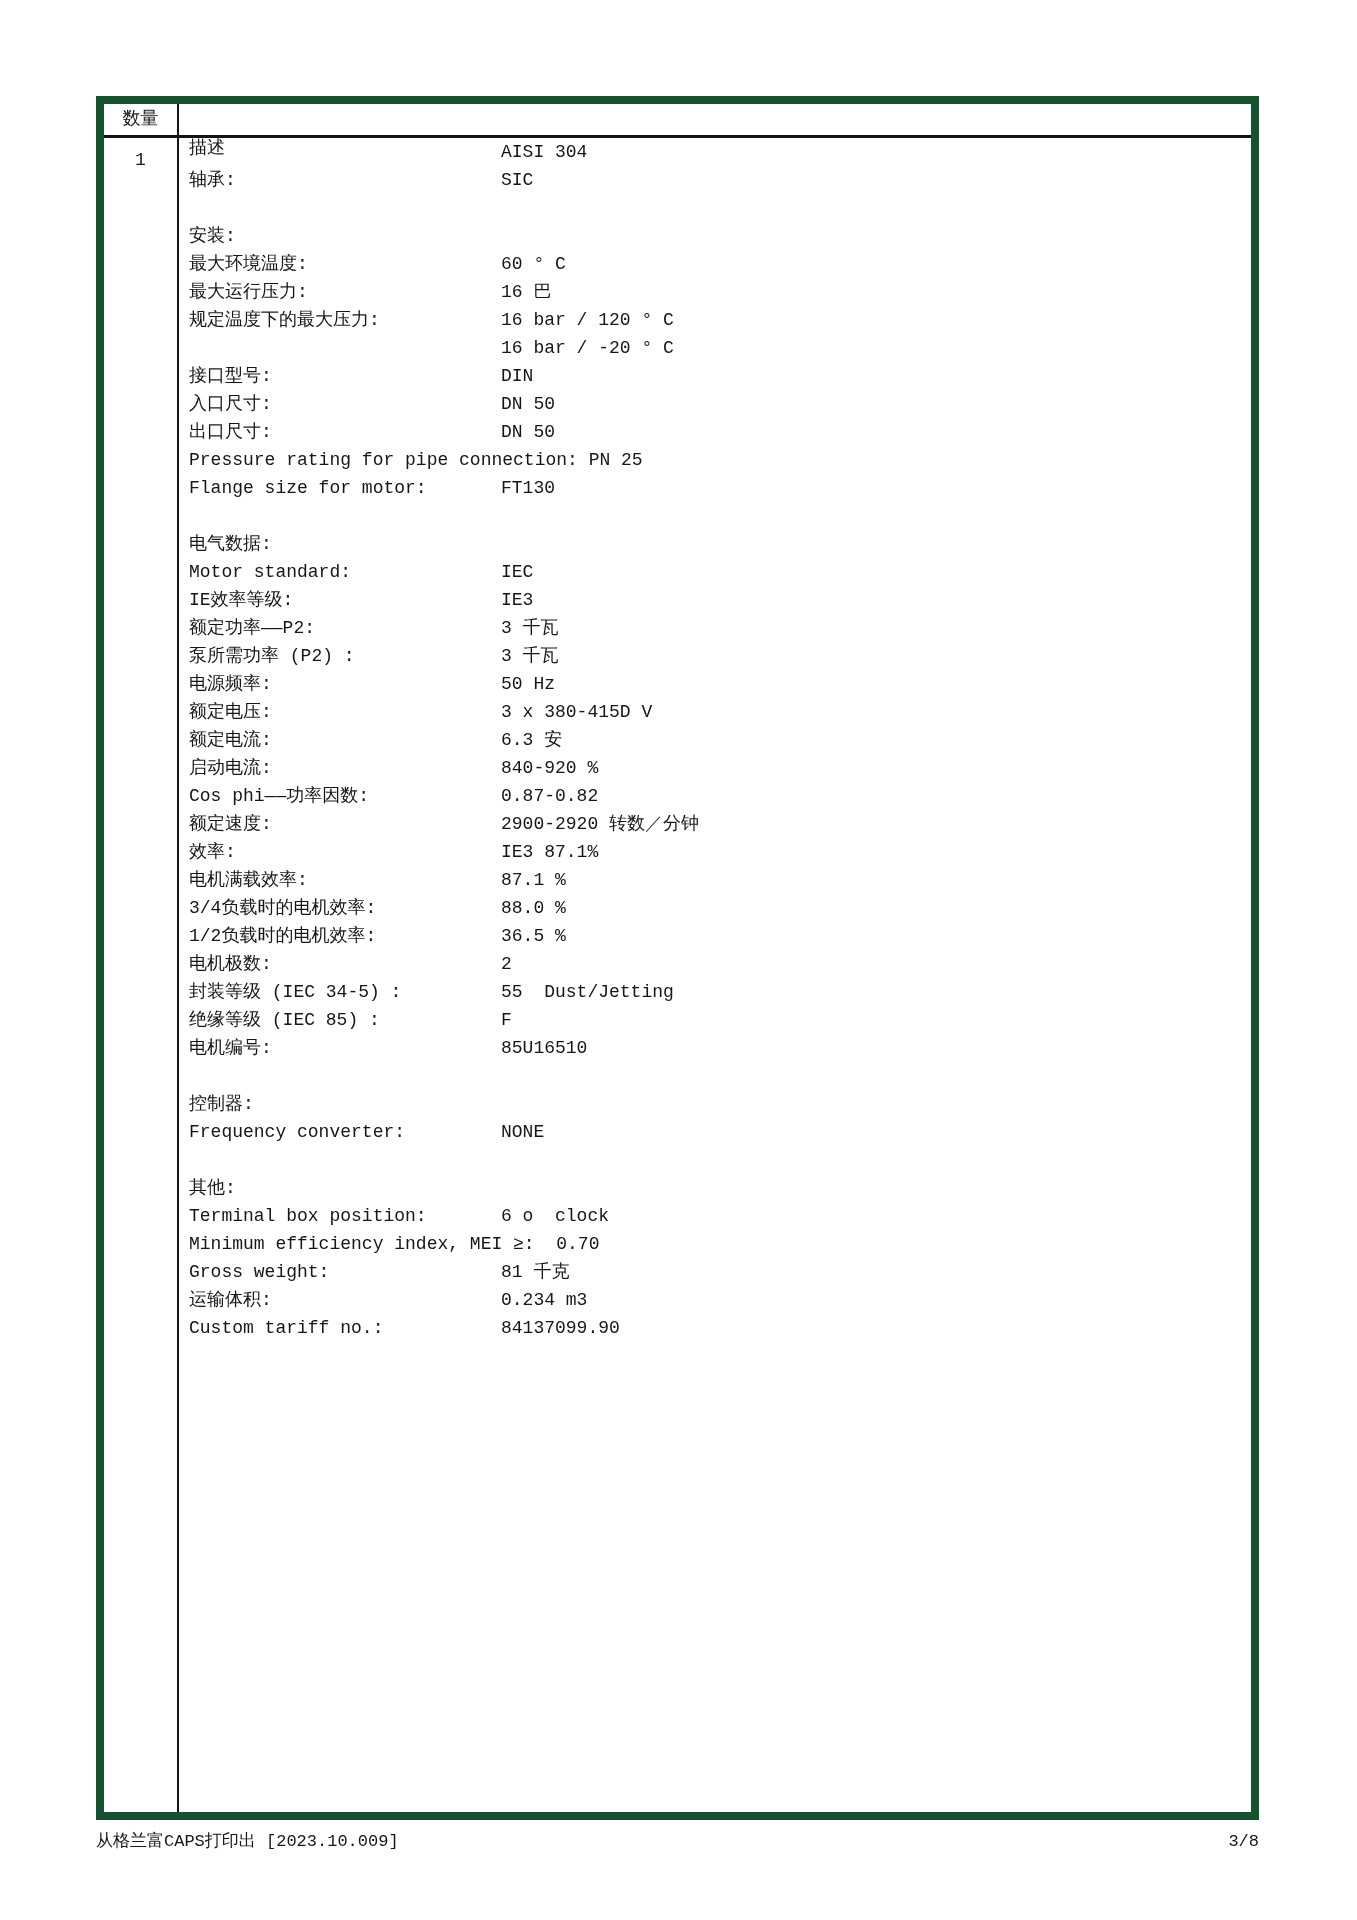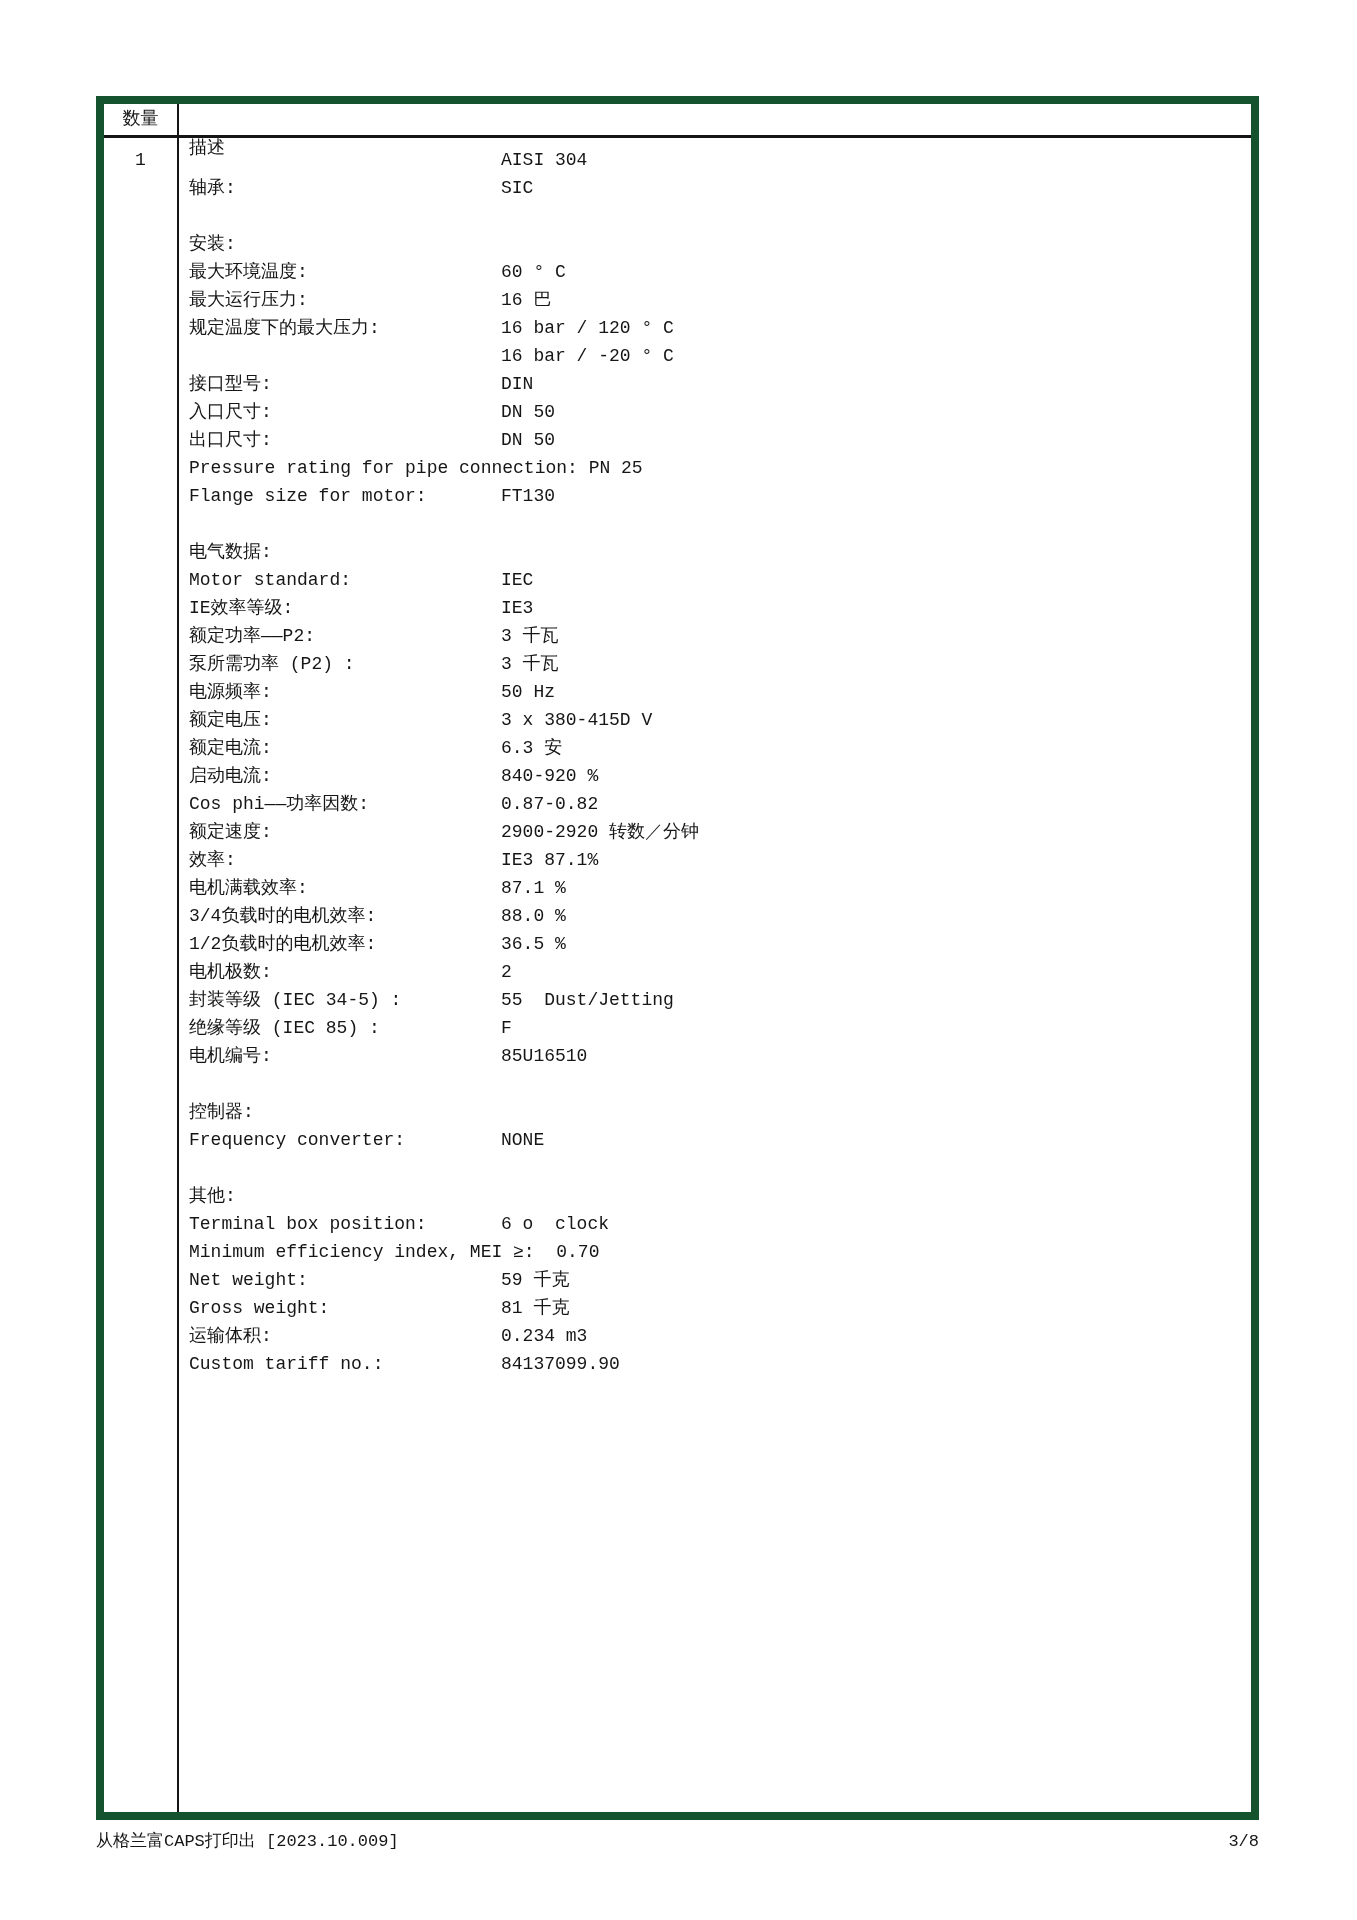--- a/index.html
+++ b/index.html
@@ -28,21 +28,21 @@
   }
   .header-desc{
     position:absolute;left:85px;top:1px;height:25px;line-height:31px;
     font-size:18px;white-space:pre;margin-top:28px;
   }
   .qty-cell{
     position:absolute;left:0;top:42px;width:73px;height:28px;line-height:28px;
     text-align:center;font-size:18px;
   }
   .spec-rows{
-    position:absolute;left:0;top:34px;right:0;margin-top:8px;
+    position:absolute;left:0;top:34px;right:0;
   }
   .spec-row{position:relative;height:28px;}
   .spec-label,.spec-full{
     position:absolute;left:85px;top:0;height:28px;line-height:28px;
     font-size:18px;white-space:pre;
   }
   .spec-value{
     position:absolute;left:397px;top:0;height:28px;line-height:28px;
     font-size:18px;white-space:pre;
   }
@@ -210,24 +210,20 @@
           <span class="spec-label">其他:</span>
         </div>
         <div class="spec-row">
           <span class="spec-label">Terminal box position:</span>
           <span class="spec-value">6 o  clock</span>
         </div>
         <div class="spec-row">
           <span class="spec-full">Minimum efficiency index, MEI ≥:  0.70</span>
         </div>
         <div class="spec-row">
-          <span class="spec-label">Net weight:</span>
-          <span class="spec-value">59 千克</span>
-        </div>
-        <div class="spec-row">
           <span class="spec-label">Gross weight:</span>
           <span class="spec-value">81 千克</span>
         </div>
         <div class="spec-row">
           <span class="spec-label">运输体积:</span>
           <span class="spec-value">0.234 m3</span>
         </div>
         <div class="spec-row">
           <span class="spec-label">Custom tariff no.:</span>
           <span class="spec-value">84137099.90</span>

